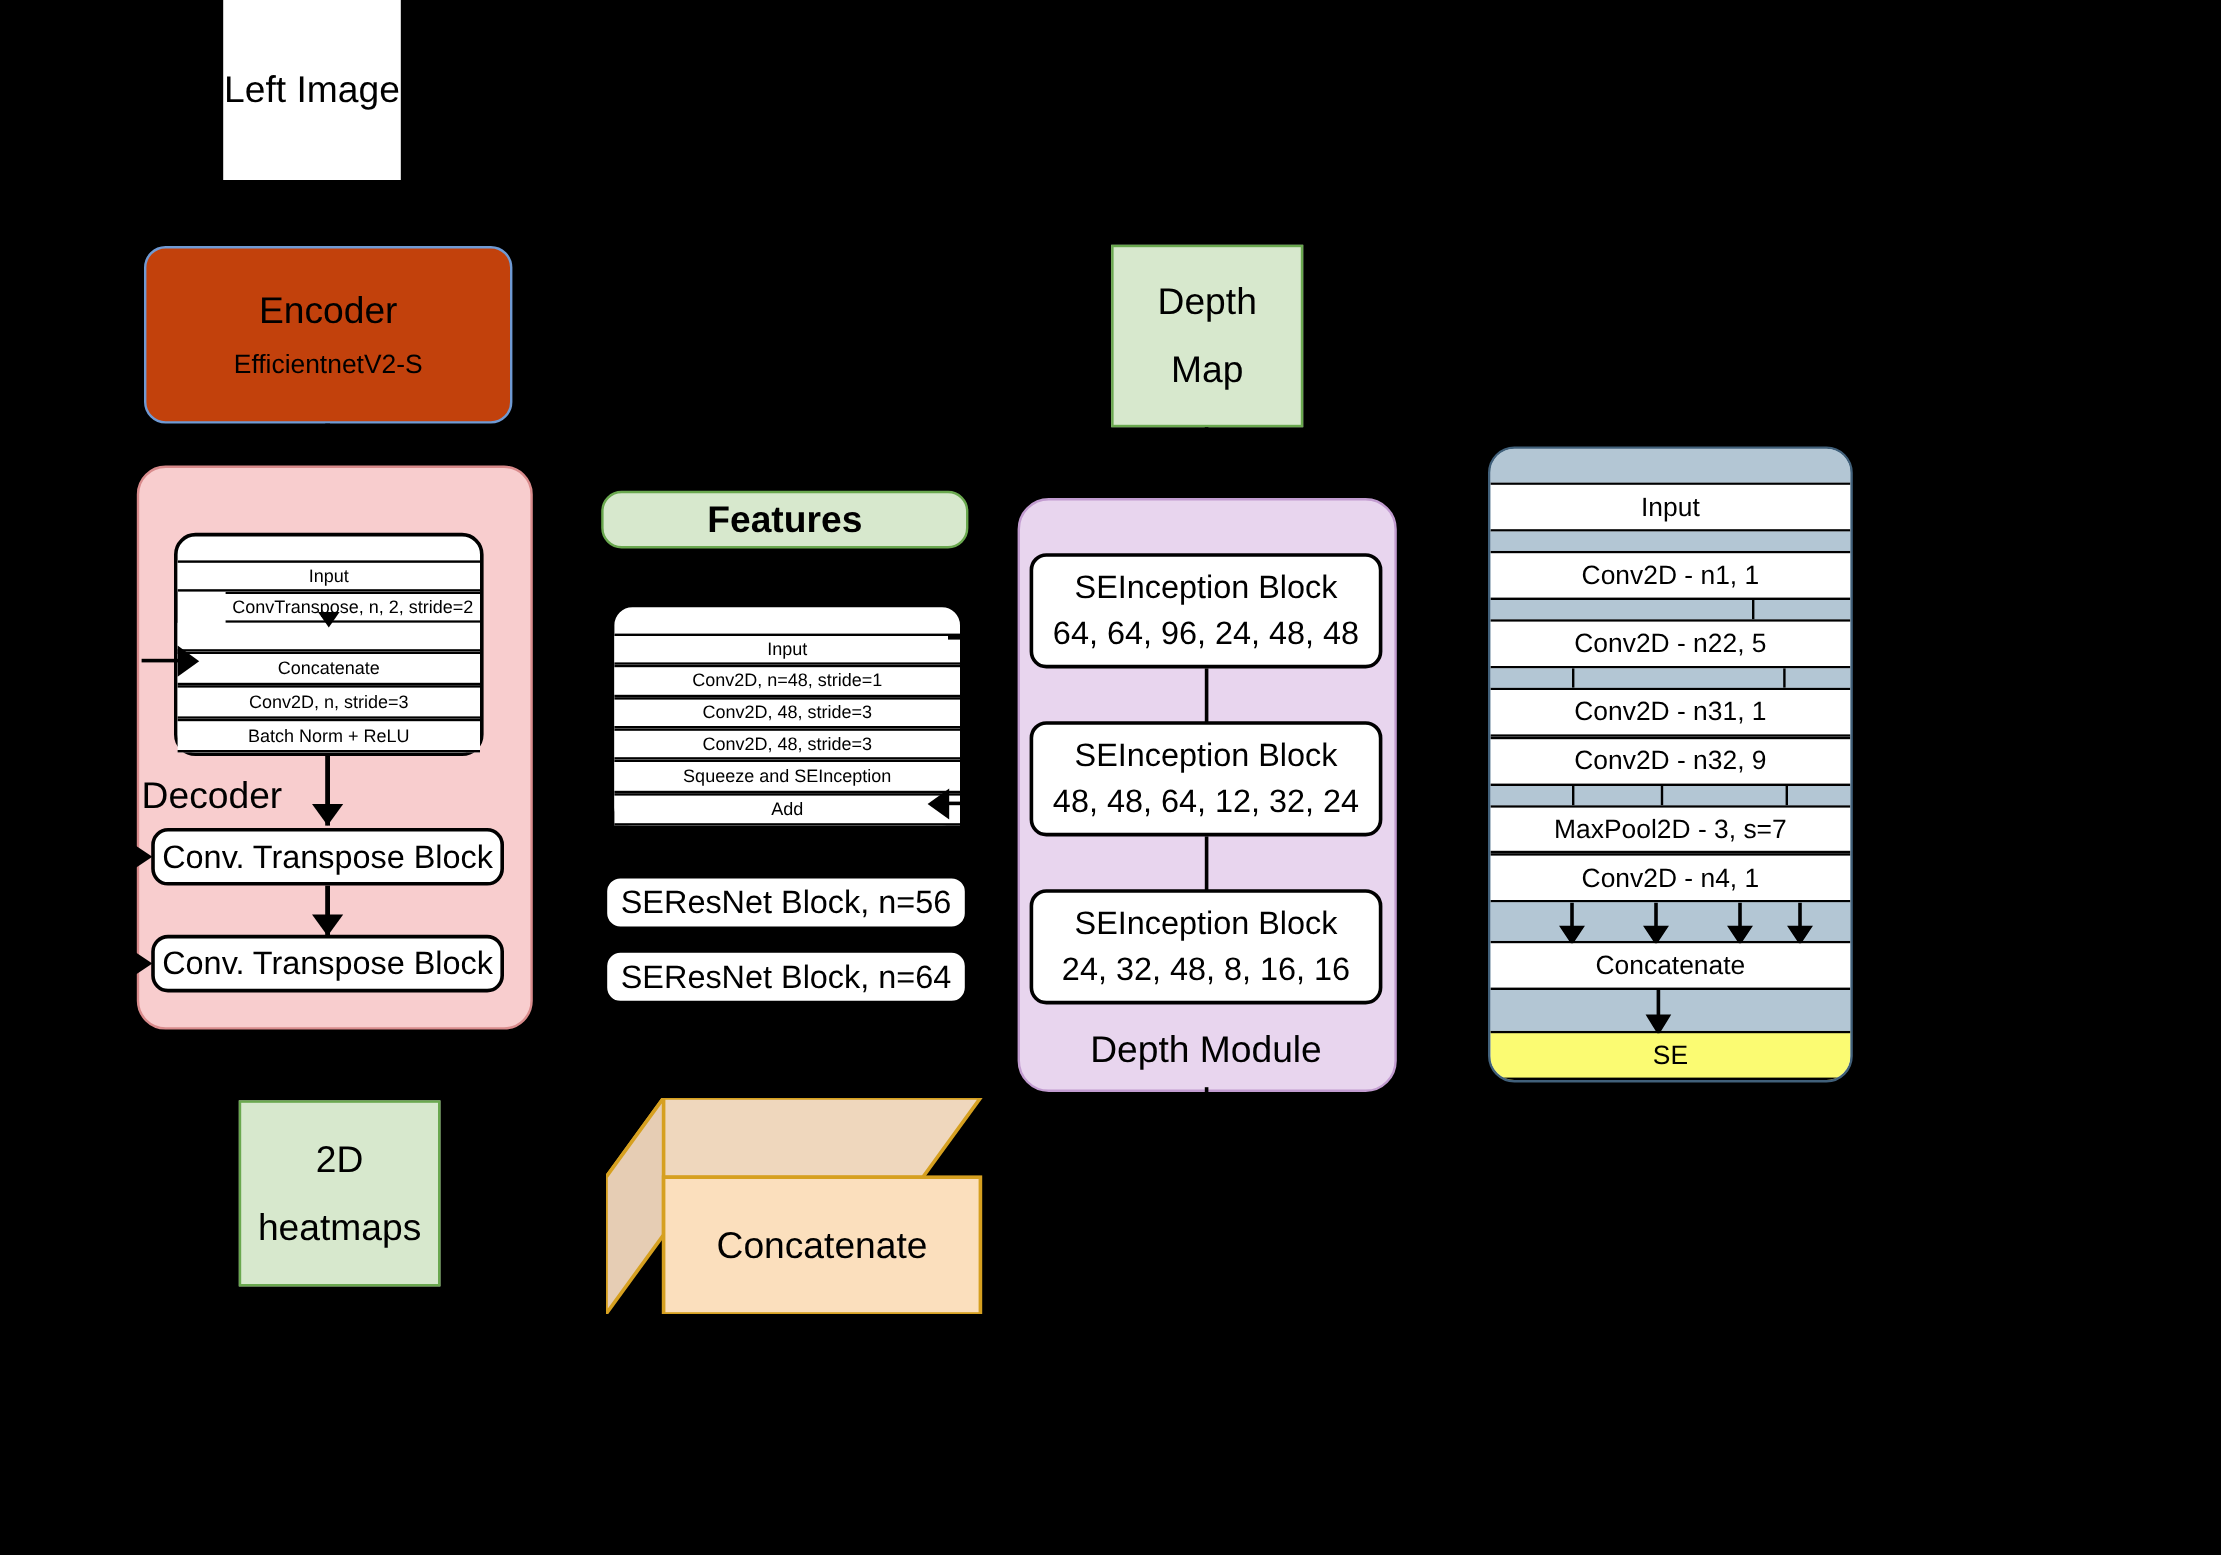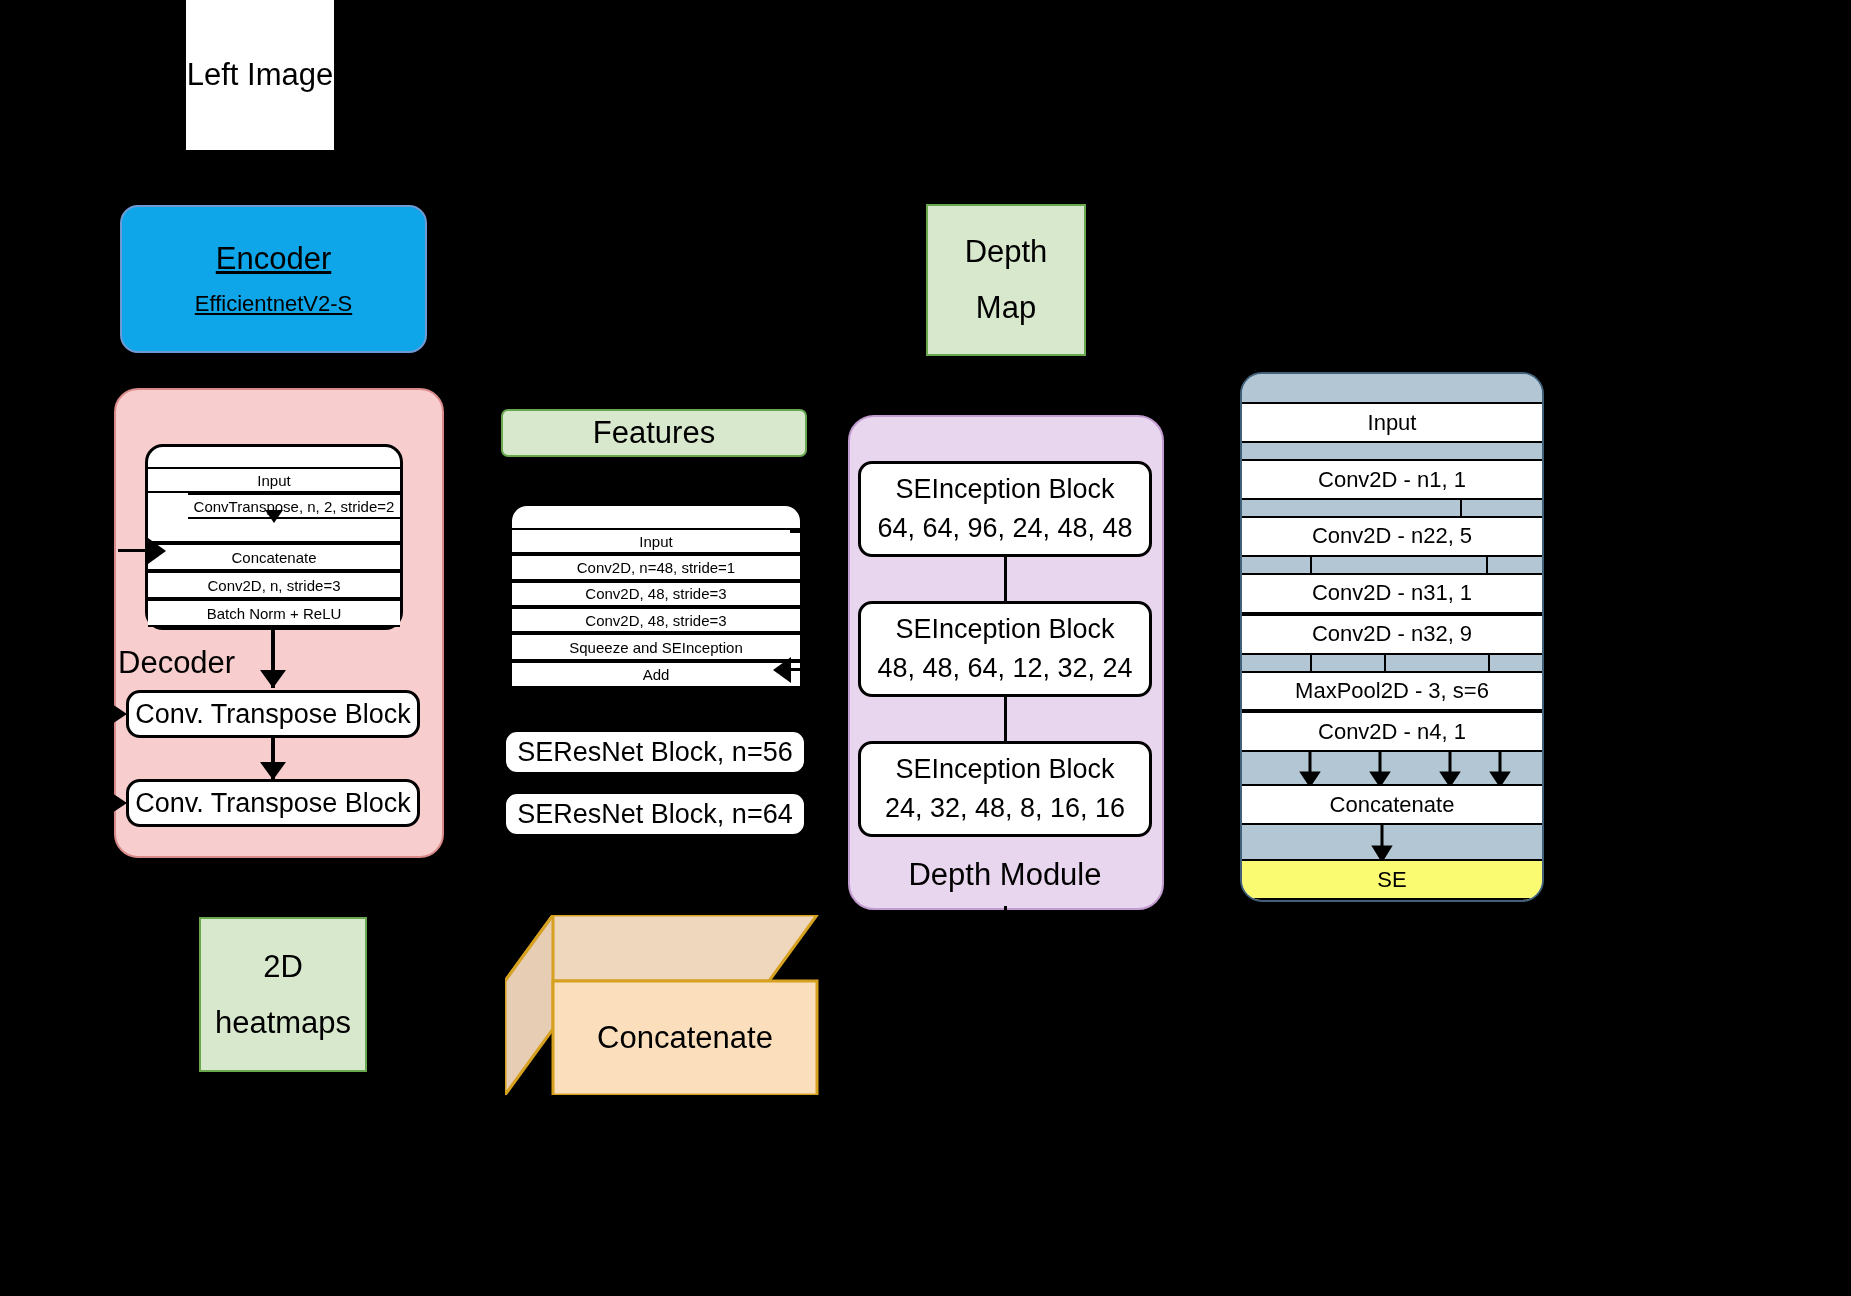--- a/index.html
+++ b/index.html
@@ -8,25 +8,25 @@
     font-family:"Liberation Sans","DejaVu Sans",sans-serif;color:#000;
   }
   .abs{position:absolute;box-sizing:border-box;}
   .ctr{display:flex;align-items:center;justify-content:center;text-align:center;}
   .col{display:flex;flex-direction:column;align-items:center;justify-content:center;text-align:center;}
 
   
   .img-box{background:#ffffff;border:none;}
 
   
-  .encoder{background:#0ea5e9;border:2px solid #6f9ad4;border-radius:18px;text-decoration:underline;}
+  .encoder{background:#c2410c;border:2px solid #6f9ad4;border-radius:18px;}
   .decoder-wrap{background:#f8cdce;border:2px solid #d98b8c;border-radius:24px;}
   .depth-wrap{background:#e8d5ee;border:2px solid #c29cd0;border-radius:26px;}
   .green-box{background:#d7e8cd;border:2px solid #6aa84f;gap:20px;}
-  .green-round{background:#d7e8cd;border:2px solid #6aa84f;border-radius:7px;}
+  .green-round{background:#d7e8cd;border:2px solid #6aa84f;border-radius:17px;font-weight:bold;}
 
   
   .wbox{background:#fff;border:3px solid #000;border-radius:14px;}
 
   
   .stack{background:#fff;border:3px solid #000;border-radius:18px;display:flex;flex-direction:column;}
   .stack .pad{flex:0 0 auto;}
   .stack .row{border-top:2px solid #000;border-bottom:2px solid #000;display:flex;align-items:center;justify-content:center;background:#fff;}
   .stack .row.blank{border-top:none;}
 
@@ -203,21 +203,21 @@
 
   <div class="cell t-md" style="height:39px;">Conv2D - n31, 1</div>
   <div class="cell t-md" style="height:39px;">Conv2D - n32, 9</div>
 
   <div class="gap" style="height:17px;">
     <div class="seg" style="left:68px;"></div>
     <div class="seg" style="left:142px;"></div>
     <div class="seg" style="left:246px;"></div>
   </div>
 
-  <div class="cell t-md" style="height:39px;">MaxPool2D - 3, s=6</div>
+  <div class="cell t-md" style="height:39px;">MaxPool2D - 3, s=7</div>
   <div class="cell t-md" style="height:39px;">Conv2D - n4, 1</div>
 
   <div class="gap" style="height:34px;">
     <svg style="position:absolute;left:0;top:0;width:304px;height:34px;" viewBox="0 0 304 34">
       <g stroke="#000" stroke-width="3" fill="#000">
         <line x1="68" y1="0" x2="68" y2="23"></line>
           <polygon points="60,21 76,21 68,33"></polygon>
         <line x1="138" y1="0" x2="138" y2="23"></line>
           <polygon points="130,21 146,21 138,33"></polygon>
         <line x1="208" y1="0" x2="208" y2="23"></line>

